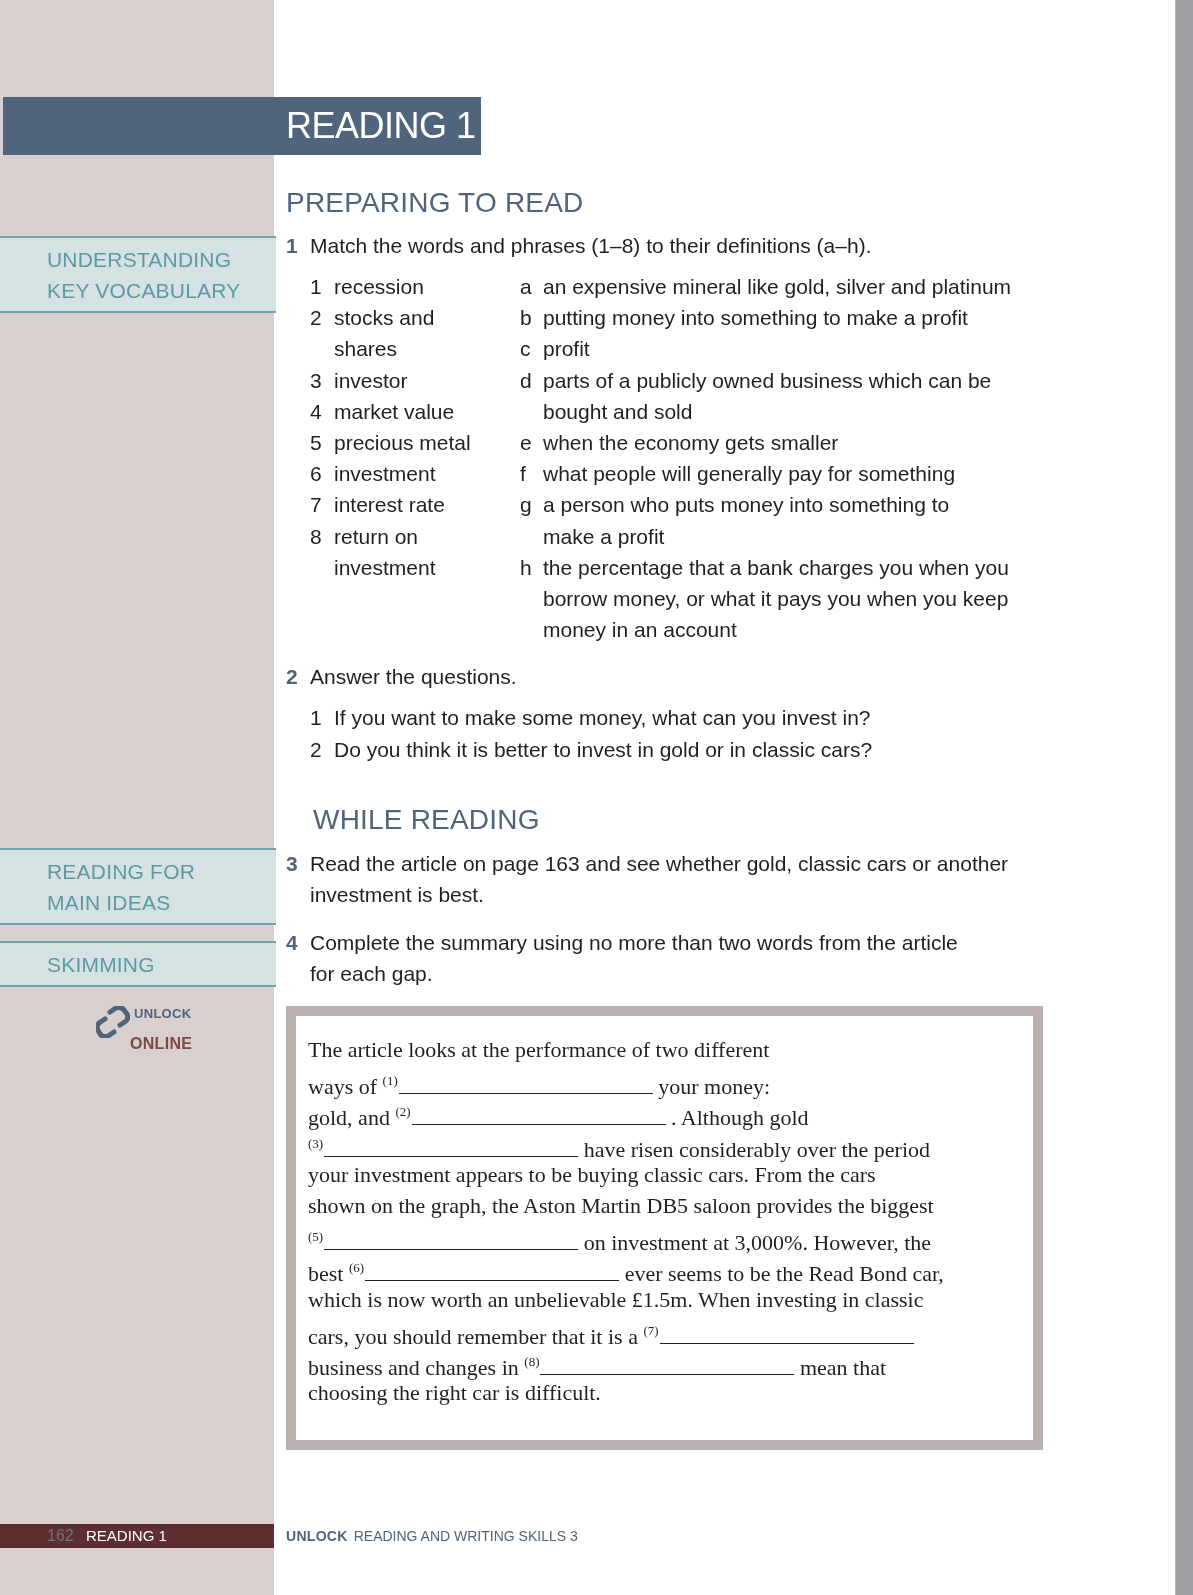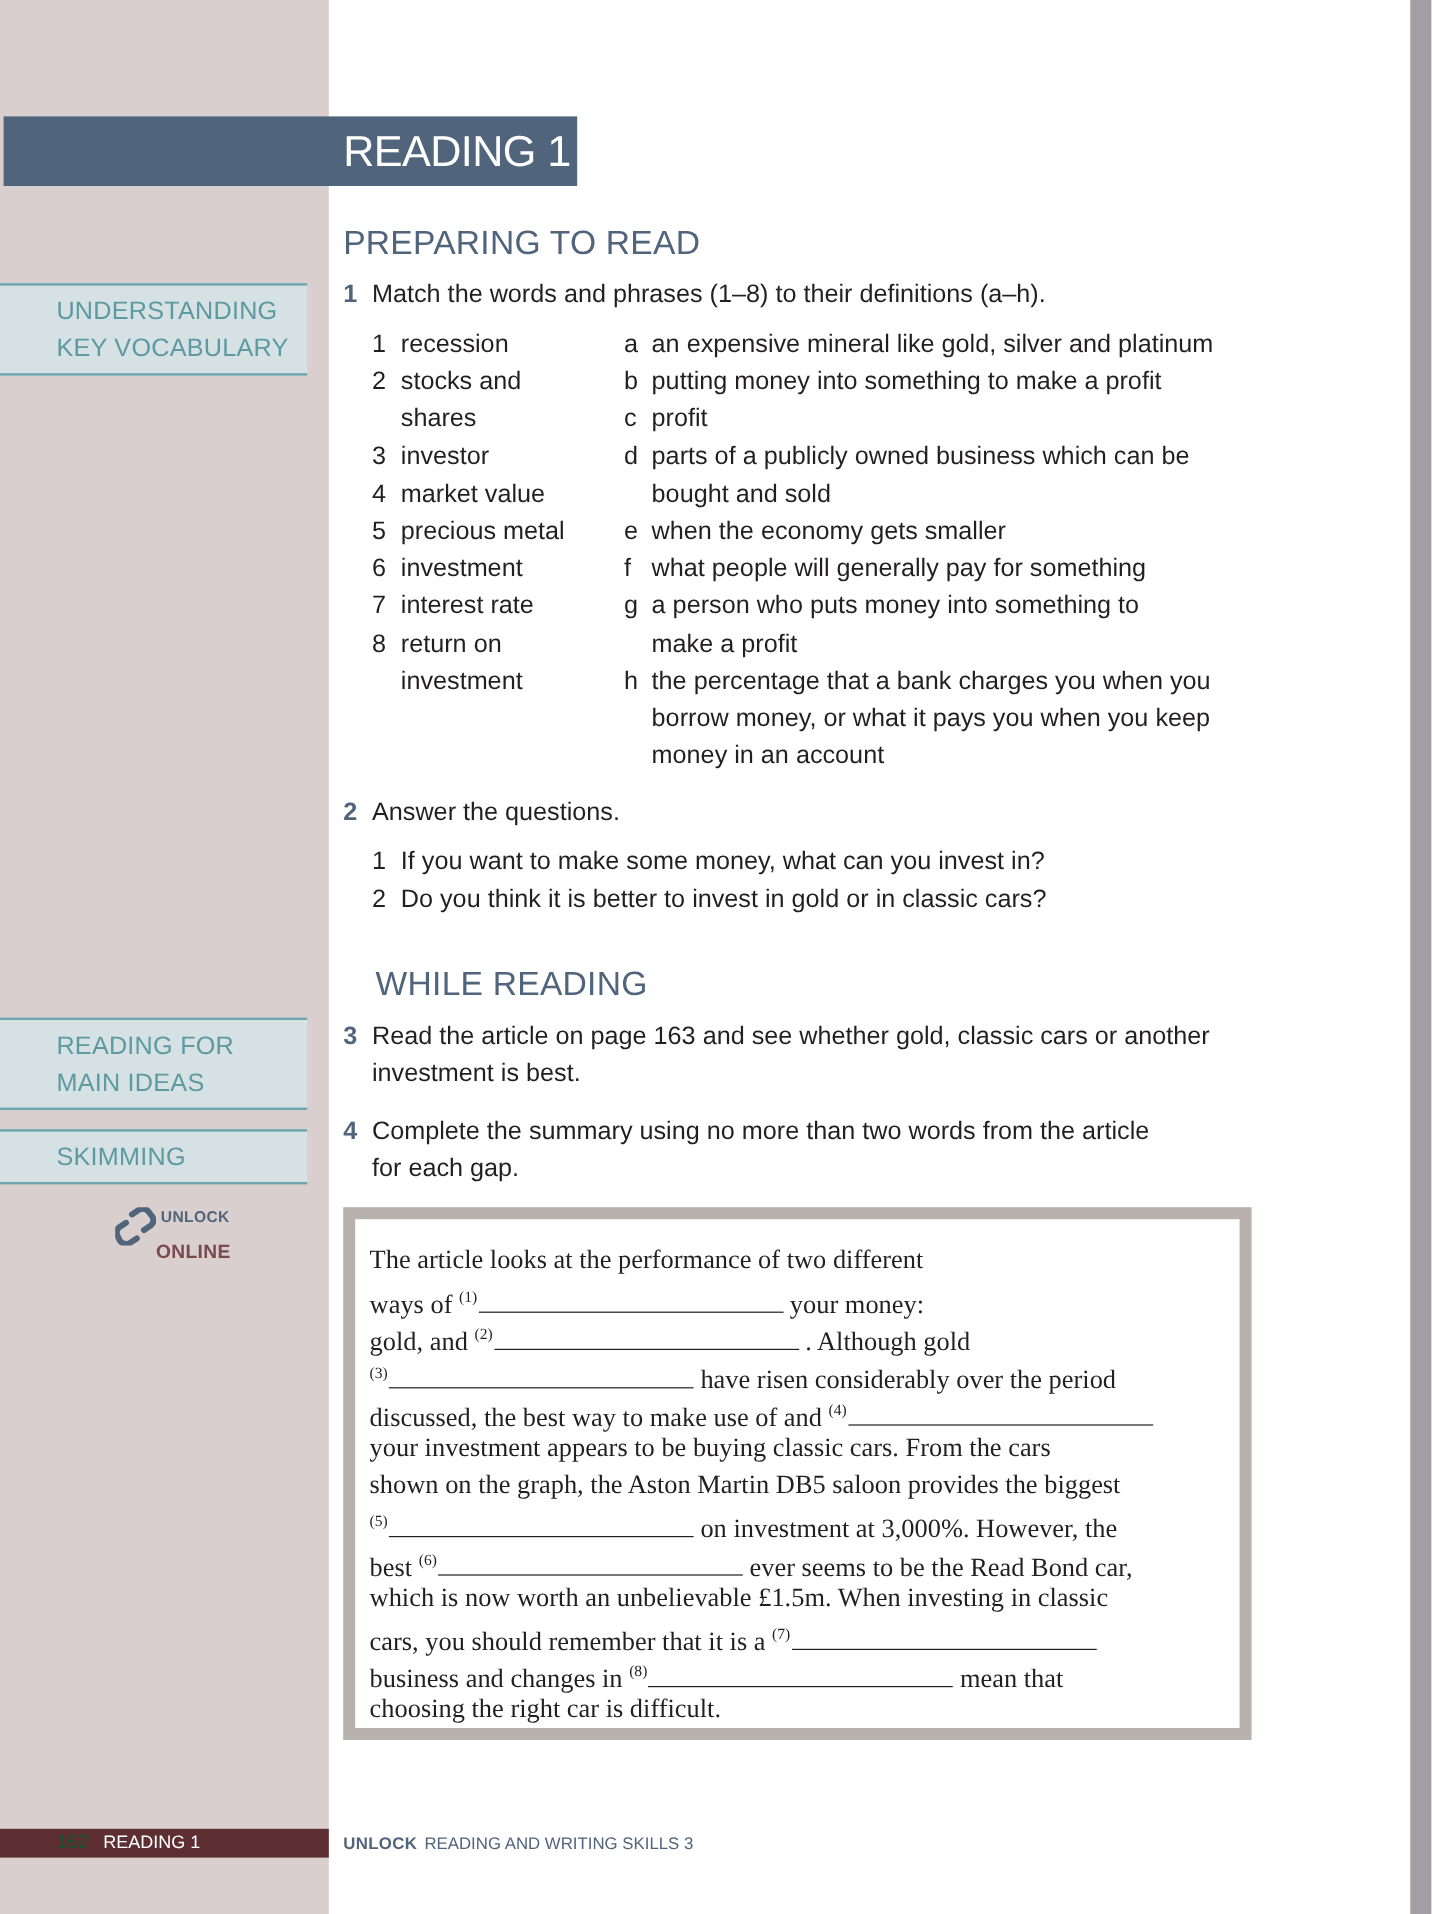--- a/index.html
+++ b/index.html
@@ -5,21 +5,21 @@
   * { box-sizing: border-box; margin: 0; padding: 0; }
   html, body { width: 1193px; height: 1595px; background: #ffffff; overflow: hidden; }
   body { position: relative; font-family: "Liberation Sans", "DejaVu Sans", sans-serif; color: #231f20; }
 
   .left-margin { position: absolute; left: 0; top: 0; width: 274px; height: 1595px; background: #d9cfce; }
   .right-edge { position: absolute; left: 1175px; top: 0; width: 18px; height: 1595px; background: #a19fa3; border-left: 1px solid #b8b6b9; }
 
   .title-bar { position: absolute; left: 3px; top: 97px; width: 478px; height: 58px; background: #50647c; }
   .title-text { position: absolute; left: 286px; top: 97px; height: 58px; line-height: 58px; color: #ffffff; font-size: 36px; letter-spacing: -0.5px; }
 
-  .side-tab { position: absolute; left: 0; width: 256px; background: #d5e1e3; border-top: 2px solid #6fa4ac; border-bottom: 2px solid #6fa4ac; color: #5d9aa3; font-size: 21px; line-height: 31px; padding-left: 47px; letter-spacing: 0.2px; }
+  .side-tab { position: absolute; left: 0; width: 276px; background: #d5e1e3; border-top: 2px solid #6fa4ac; border-bottom: 2px solid #6fa4ac; color: #5d9aa3; font-size: 21px; line-height: 31px; padding-left: 47px; letter-spacing: 0.2px; }
   .tab-vocab { top: 236px; height: 77px; padding-top: 6px; }
   .tab-main { top: 848px; height: 77px; padding-top: 6px; }
   .tab-skim { top: 941px; height: 46px; padding-top: 6px; }
 
   .unlock-logo { position: absolute; left: 96px; top: 1004px; width: 110px; height: 36px; }
   .unlock-logo .chain { position: absolute; left: 0; top: 2px; width: 34px; height: 32px; }
   .unlock-logo .l1 { position: absolute; left: 38px; top: 2px; font-size: 13px; font-weight: bold; color: #50647c; letter-spacing: 0.3px; }
   .unlock-logo .l2 { position: absolute; left: 34px; top: 31px; font-size: 16px; font-weight: bold; color: #7a4a4c; letter-spacing: 0.3px; }
 
   .section-heading { position: absolute; left: 286px; color: #50647c; font-size: 28px; letter-spacing: 0.2px; }
@@ -46,21 +46,21 @@
   .q-list .t { position: absolute; left: 24px; white-space: nowrap; }
 
   .summary-box { position: absolute; left: 286px; top: 1006px; width: 757px; height: 444px; background: #ffffff; border: 10px solid #b9b1ae; }
   .summary-inner { position: absolute; left: 12px; top: 18px; width: 720px; font-family: "Liberation Serif", "DejaVu Serif", serif; font-size: 22px; line-height: 31.2px; color: #231f20; }
   .summary-inner .line { white-space: nowrap; height: 31.2px; }
   .gap { display: inline-block; border-bottom: 1.3px solid #231f20; height: 20px; vertical-align: baseline; }
   .gap-w { width: 254px; }
   .sup { font-size: 13px; vertical-align: 9px; margin-right: 1px; }
 
   .footer-bar { position: absolute; left: 0; top: 1524px; width: 274px; height: 24px; background: #5e2f32; }
-  .footer-page { position: absolute; left: 47px; top: 1524px; height: 24px; line-height: 24px; color: #14532d; font-size: 16px; }
+  .footer-page { position: absolute; left: 47px; top: 1524px; height: 24px; line-height: 24px; color: #737373; font-size: 16px; }
   .footer-section { position: absolute; left: 86px; top: 1524px; height: 24px; line-height: 24px; color: #ffffff; font-size: 15px; }
   .footer-brand { position: absolute; left: 286px; top: 1524px; height: 24px; line-height: 24px; font-size: 14px; color: #50647c; white-space: nowrap; }
   .footer-brand .b { font-weight: bold; letter-spacing: 0.3px; margin-right: 6px; }
 </style>
 </head>
 <body>
 
 <div class="left-margin"></div>
 <div class="right-edge"></div>
 
@@ -200,21 +200,20 @@
   <span class="txt">Complete the summary using no more than two words from the article</span>
   <span class="txt" style="top:31px;">for each gap.</span>
 </div>
 
 <div class="summary-box">
   <div class="summary-inner">
     <div class="line">The article looks at the performance of two different</div>
     <div class="line"><span>ways of </span><span class="sup">(1)</span><span class="gap gap-w"></span><span> your money:</span></div>
     <div class="line"><span>gold, and </span><span class="sup">(2)</span><span class="gap gap-w"></span><span> . Although gold</span></div>
     <div class="line"><span class="sup">(3)</span><span class="gap gap-w"></span><span> have risen considerably over the period</span></div>
-    <div class="line"><span>discussed, the best way to make use of and </span><span class="sup">(4)</span><span class="gap gap-w"></span></div>
     <div class="line">your investment appears to be buying classic cars. From the cars</div>
     <div class="line">shown on the graph, the Aston Martin DB5 saloon provides the biggest</div>
     <div class="line"><span class="sup">(5)</span><span class="gap gap-w"></span><span> on investment at 3,000%. However, the</span></div>
     <div class="line"><span>best </span><span class="sup">(6)</span><span class="gap gap-w"></span><span> ever seems to be the Read Bond car,</span></div>
     <div class="line">which is now worth an unbelievable £1.5m. When investing in classic</div>
     <div class="line"><span>cars, you should remember that it is a </span><span class="sup">(7)</span><span class="gap gap-w"></span></div>
     <div class="line"><span>business and changes in </span><span class="sup">(8)</span><span class="gap gap-w"></span><span> mean that</span></div>
     <div class="line">choosing the right car is difficult.</div>
   </div>
 </div>

